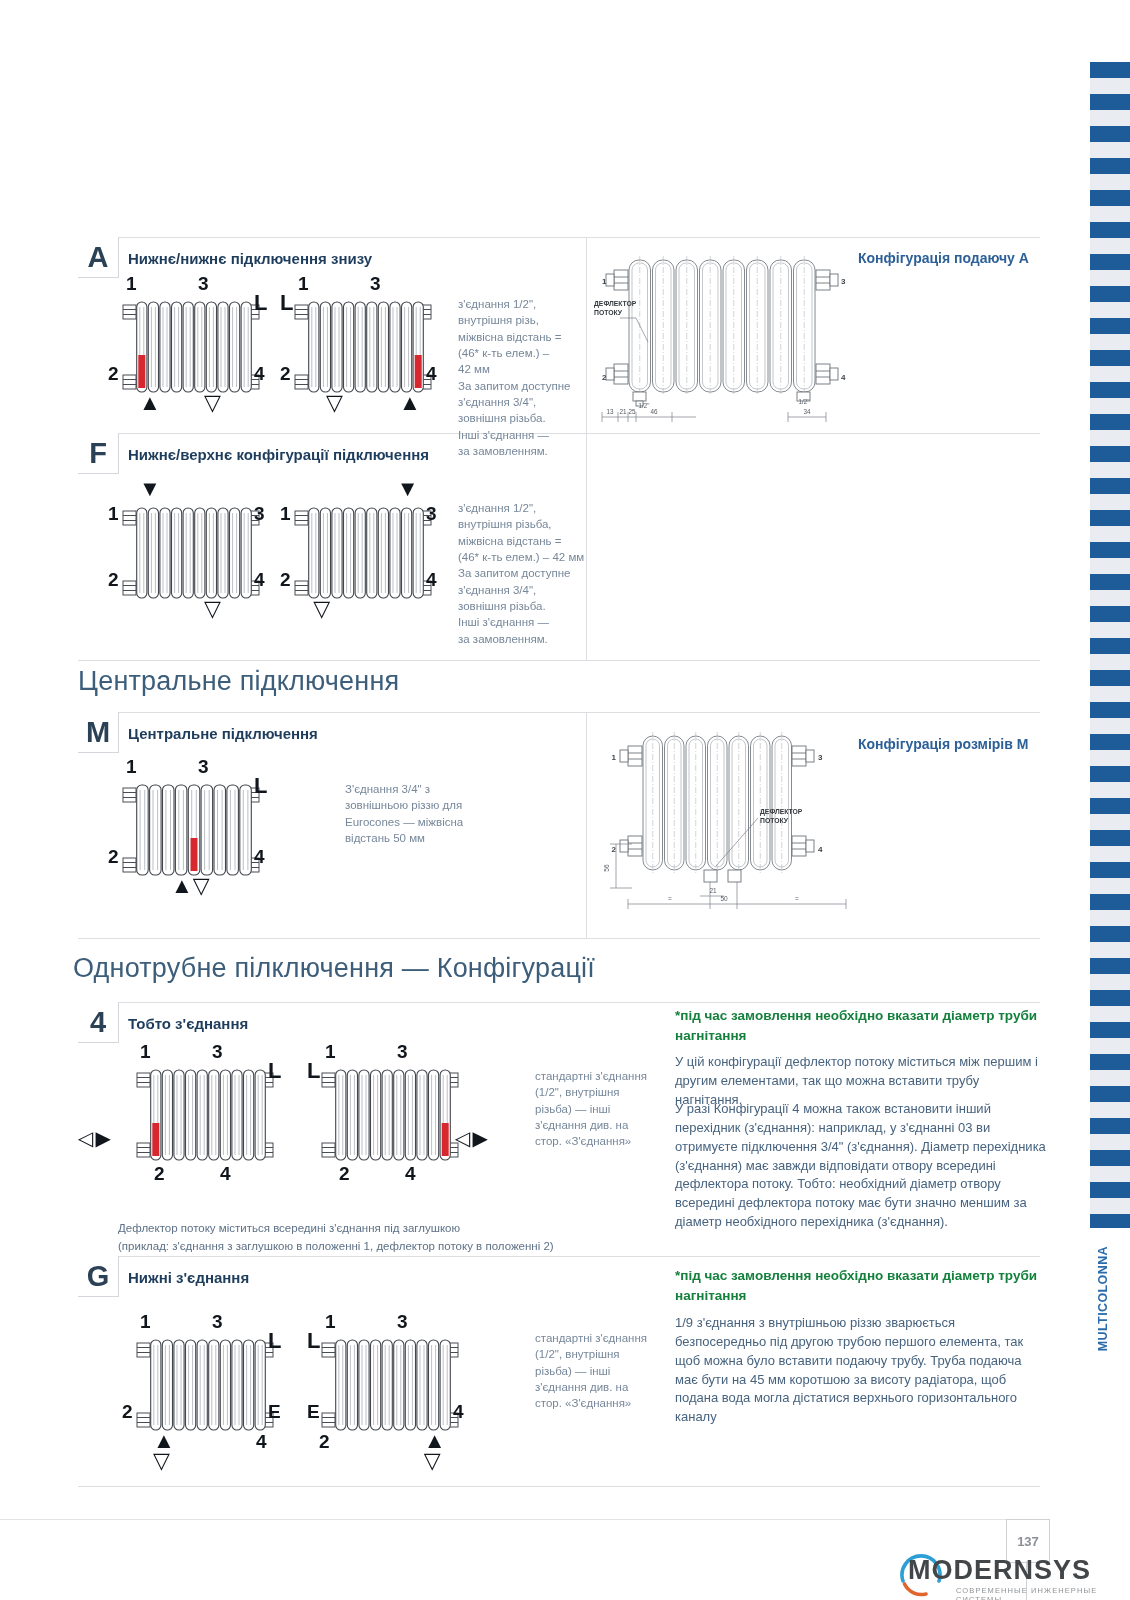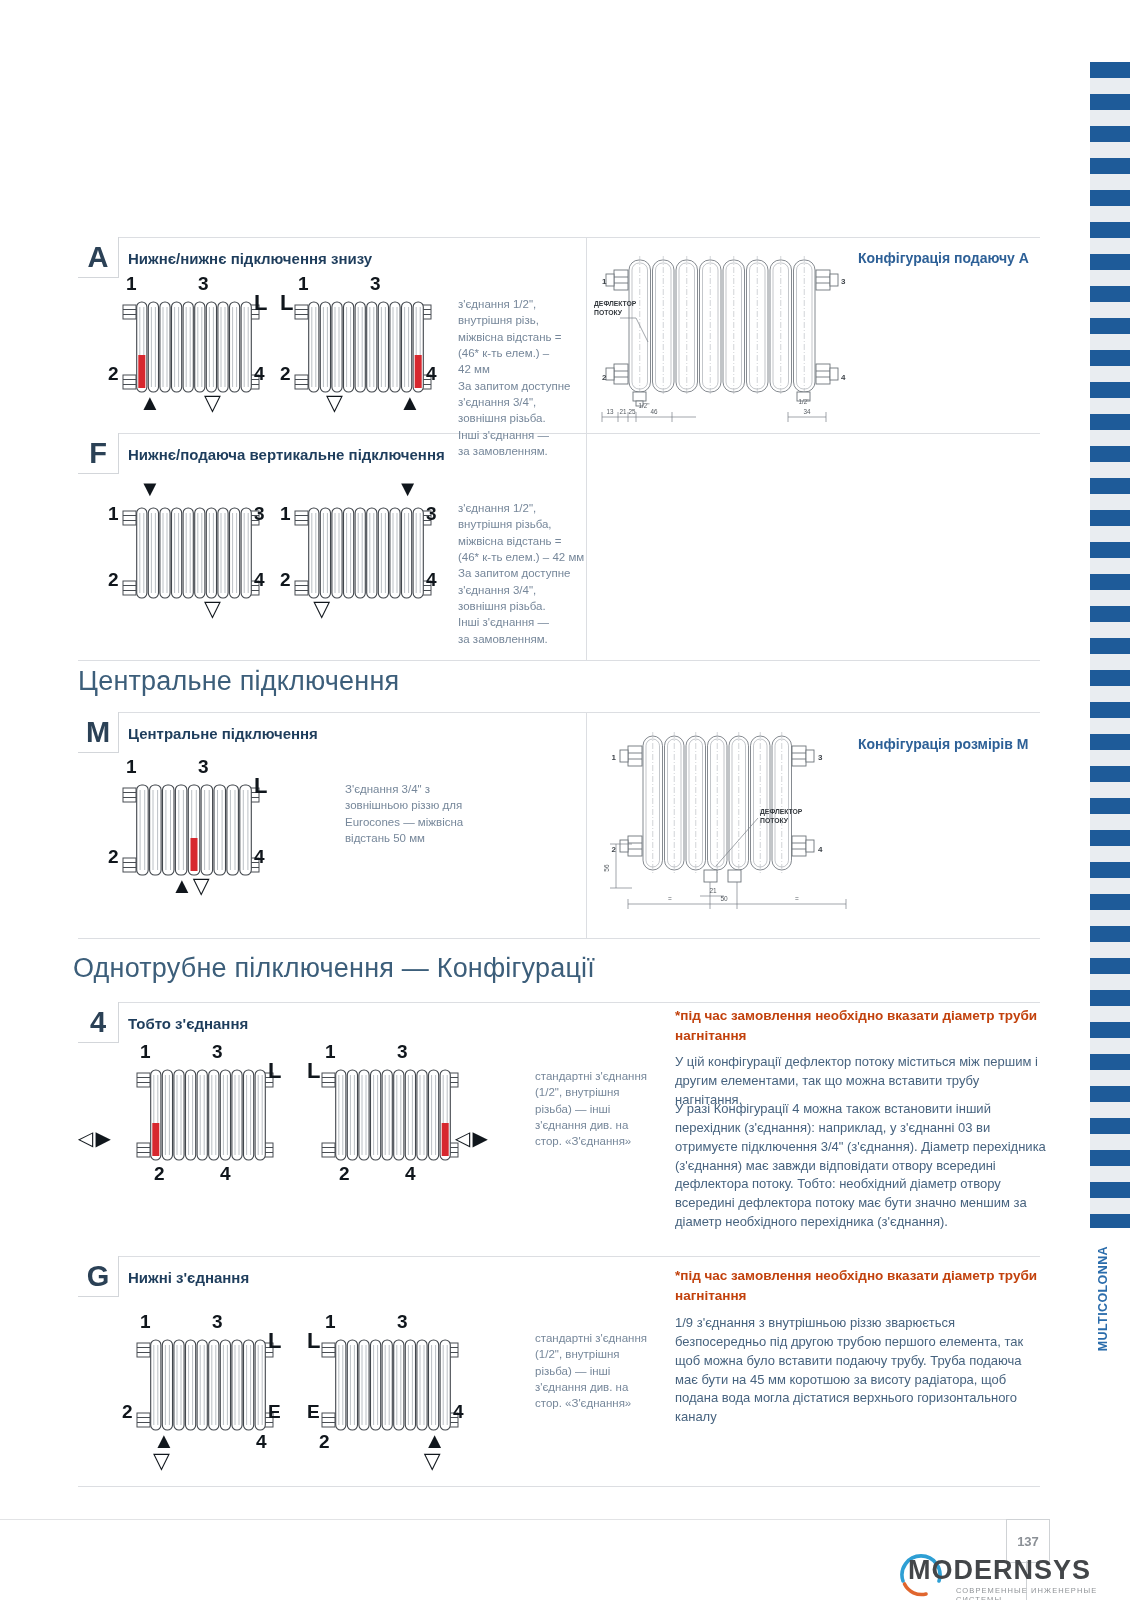--- a/index.html
+++ b/index.html
@@ -8,21 +8,21 @@
   .hline{position:absolute;height:1px;background:#dcdee2;}
   .vline{position:absolute;width:1px;background:#dcdee2;}
   .letterbox{position:absolute;width:40px;height:40px;background:#fff;
              border-right:1px solid #d3d6da;border-bottom:1px solid #d3d6da;
              display:flex;align-items:center;justify-content:center;
              font-size:29px;font-weight:bold;color:#2b4156;}
   .sec-title{position:absolute;font-size:15px;font-weight:bold;color:#1e3d5c;}
   .bighead{position:absolute;font-size:27px;color:#3c5e7a;letter-spacing:.2px;}
   .note{position:absolute;font-size:11.5px;line-height:1.42;color:#76879a;white-space:pre-line;}
   .dimtitle{position:absolute;font-size:14px;font-weight:bold;color:#2d6097;width:180px;}
-  .rcol-h{position:absolute;font-size:13.5px;font-weight:bold;color:#c2410c;line-height:1.45;width:368px;}
+  .rcol-h{position:absolute;font-size:13.5px;font-weight:bold;color:#15803d;line-height:1.45;width:368px;}
   .rcol-p{position:absolute;font-size:13px;color:#47637f;line-height:1.45;width:372px;}
   .caption{position:absolute;font-size:11.5px;color:#5d7086;line-height:1.55;white-space:pre-line;}
   .rad{position:absolute;width:170px;height:170px;}
   .rad span{position:absolute;white-space:nowrap;}
   .rlab{font-size:19px;font-weight:bold;color:#10161c;line-height:1;}
   .rlabL{font-size:22px;font-weight:bold;color:#10161c;line-height:1;}
   .arrow{font-size:22px;color:#10161c;line-height:1;}
   .sarrow{font-size:20px;color:#10161c;line-height:1;letter-spacing:2px;}
   .dim{position:absolute;}
   .stripes{position:absolute;left:1090px;top:62px;width:40px;height:1166px;
@@ -256,21 +256,21 @@
     <text x="40" y="168">25</text>
           <text x="62" y="168">46</text>
     <text x="52" y="162">1/2"</text>
     <text x="215" y="168">34</text>
           <text x="212" y="158">1/2"</text>
   </g>
       </svg></div>
   <div class="dimtitle" style="left:858px;top:250px">Конфігурація подаючу A</div>
 
   <div class="letterbox" style="left:78px;top:433px">F</div>
-  <div class="sec-title" style="left:128px;top:446px">Нижнє/подаюча вертикальне підключення</div>
+  <div class="sec-title" style="left:128px;top:446px">Нижнє/верхнє конфігурації підключення</div>
   <div class="rad" style="left:106px;top:478px"><svg width="170" height="170" viewBox="0 0 170 170">
         <g fill="#fff" stroke="#484d53" stroke-width="1">
           <rect x="17" y="33" width="13" height="14"></rect>
           <line x1="17" y1="37.5" x2="30" y2="37.5"></line>
           <line x1="17" y1="42.5" x2="30" y2="42.5"></line>
         </g>
         <g fill="#fff" stroke="#484d53" stroke-width="1">
           <rect x="140" y="33" width="13" height="14"></rect>
           <line x1="140" y1="37.5" x2="153" y2="37.5"></line>
           <line x1="140" y1="42.5" x2="153" y2="42.5"></line>
@@ -627,20 +627,22 @@
         <rect x="136.7" y="83" width="7" height="33" fill="#d7282f"></rect>
       </svg><span class="rlab" style="left: 20px; top: 2px;">1</span><span class="rlab" style="left: 92px; top: 2px;">3</span><span class="rlab" style="left: 34px; top: 124px;">2</span><span class="rlab" style="left: 100px; top: 124px;">4</span><span class="rlabL" style="left: 2px; top: 20px;">L</span><span class="sarrow" style="left: 150px; top: 88px;">◁▶</span></div>
   <div class="note" style="left:535px;top:1068px;width:140px">стандартні з'єднання
 (1/2", внутрішня
 різьба) — інші
 з'єднання див. на
 стор. «З'єднання»</div>
   <div class="rcol-h" style="left:675px;top:1006px">*під час замовлення необхідно вказати діаметр труби нагнітання</div>
   <div class="rcol-p" style="left:675px;top:1053px">У цій конфігурації дефлектор потоку міститься між першим і другим елементами, так що можна вставити трубу нагнітання.</div>
   <div class="rcol-p" style="left:675px;top:1100px">У разі Конфігурації 4 можна також встановити інший перехідник (з'єднання): наприклад, у з'єднанні 03 ви отримуєте підключення 3/4" (з'єднання). Діаметр перехідника (з'єднання) має завжди відповідати отвору всередині дефлектора потоку. Тобто: необхідний діаметр отвору всередині дефлектора потоку має бути значно меншим за діаметр необхідного перехідника (з'єднання).</div>
+  <div class="caption" style="left:118px;top:1220px;width:530px">Дефлектор потоку міститься всередині з'єднання під заглушкою
+(приклад: з'єднання з заглушкою в положенні 1, дефлектор потоку в положенні 2)</div>
 
   <div class="letterbox" style="left:78px;top:1256px">G</div>
   <div class="sec-title" style="left:128px;top:1269px">Нижні з'єднання</div>
   <div class="rad" style="left:120px;top:1310px"><svg width="170" height="170" viewBox="0 0 170 170">
         <g fill="#fff" stroke="#484d53" stroke-width="1">
           <rect x="17" y="33" width="13" height="14"></rect>
           <line x1="17" y1="37.5" x2="30" y2="37.5"></line>
           <line x1="17" y1="42.5" x2="30" y2="42.5"></line>
         </g>
         <g fill="#fff" stroke="#484d53" stroke-width="1">

